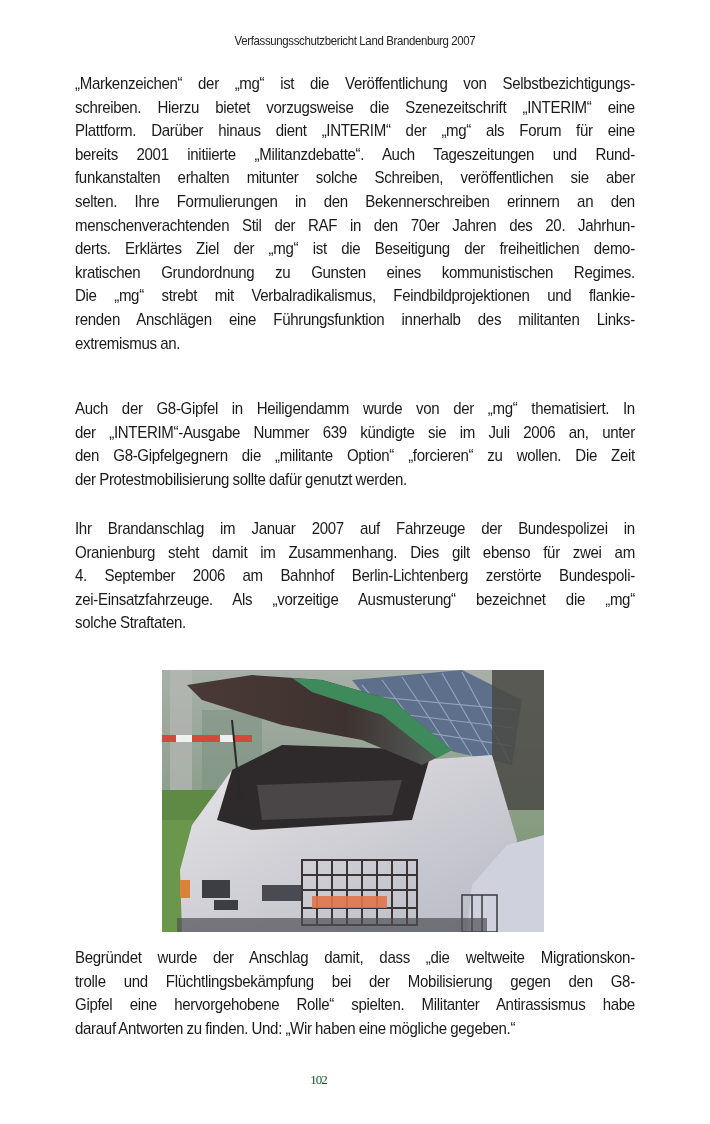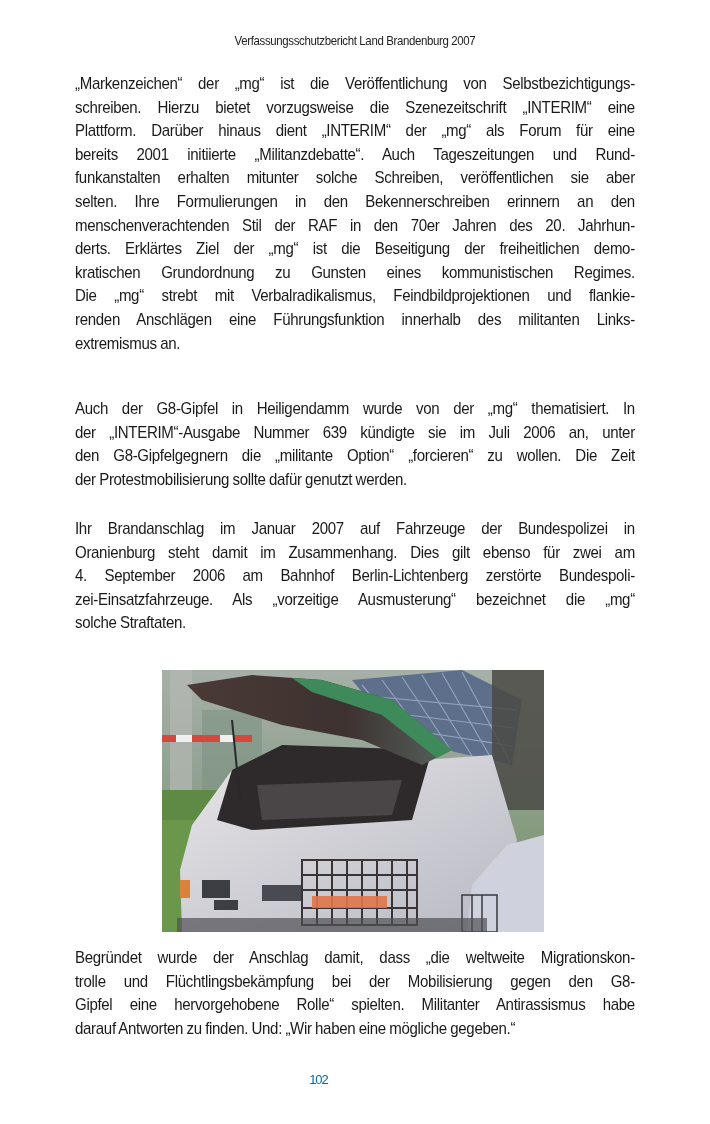--- a/index.html
+++ b/index.html
@@ -25,21 +25,21 @@
     #p1 { top: 72px; }
     #p2 { top: 397px; }
     #p3 { top: 517px; }
     #p4 { top: 946px; }
     .photo {
       position: absolute; left: 162px; top: 670px; width: 382px; height: 262px;
       overflow: hidden; background: #8a9a88;
     }
     .page-number {
       position: absolute; top: 1072px; left: 0; width: 637px; text-align: center;
-      font-size: 13px; letter-spacing: -1px; color: #0369a1;
+      font-size: 13px; letter-spacing: -1px; color: #14532d; font-family: Liberation Serif, serif;
     }
   </style>
 </head>
 <body>
 
 <div class="running-head">Verfassungsschutzbericht Land Brandenburg 2007</div>
 
 <div class="para" id="p1">
   <span class="ln">„Markenzeichen“ der „mg“ ist die Veröffentlichung von Selbstbezichtigungs-</span>
   <span class="ln">schreiben. Hierzu bietet vorzugsweise die Szenezeitschrift „INTERIM“ eine</span>

